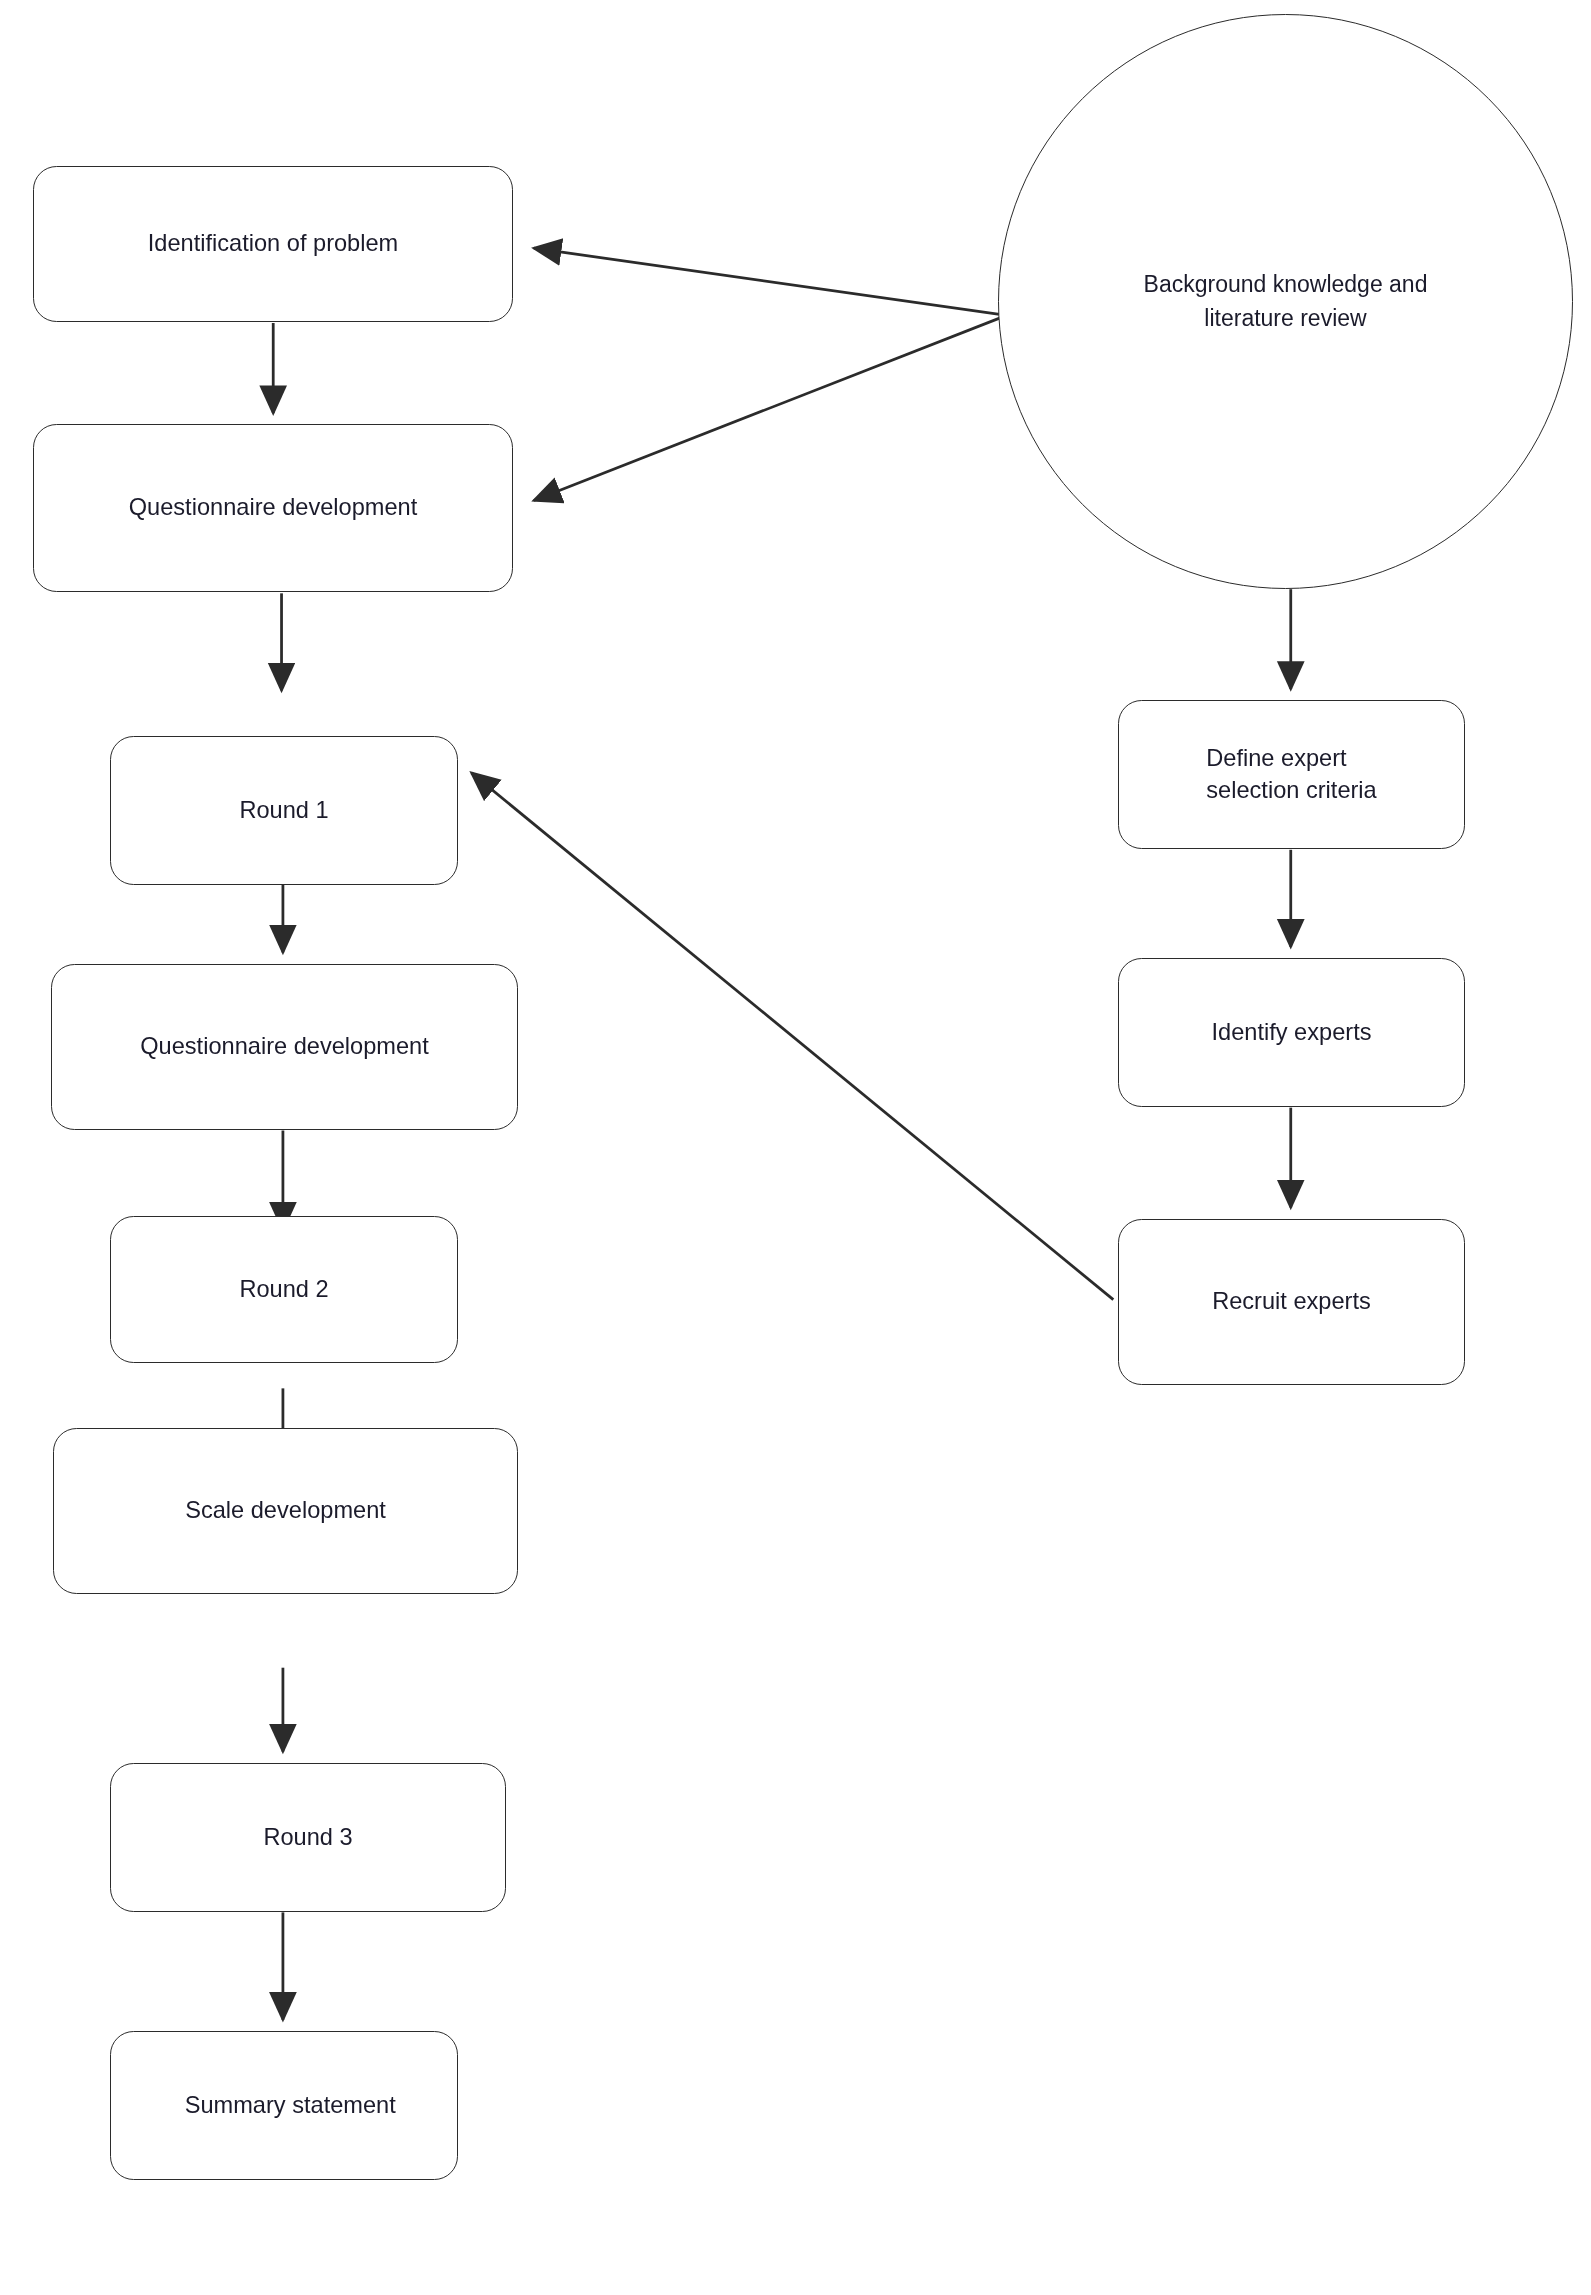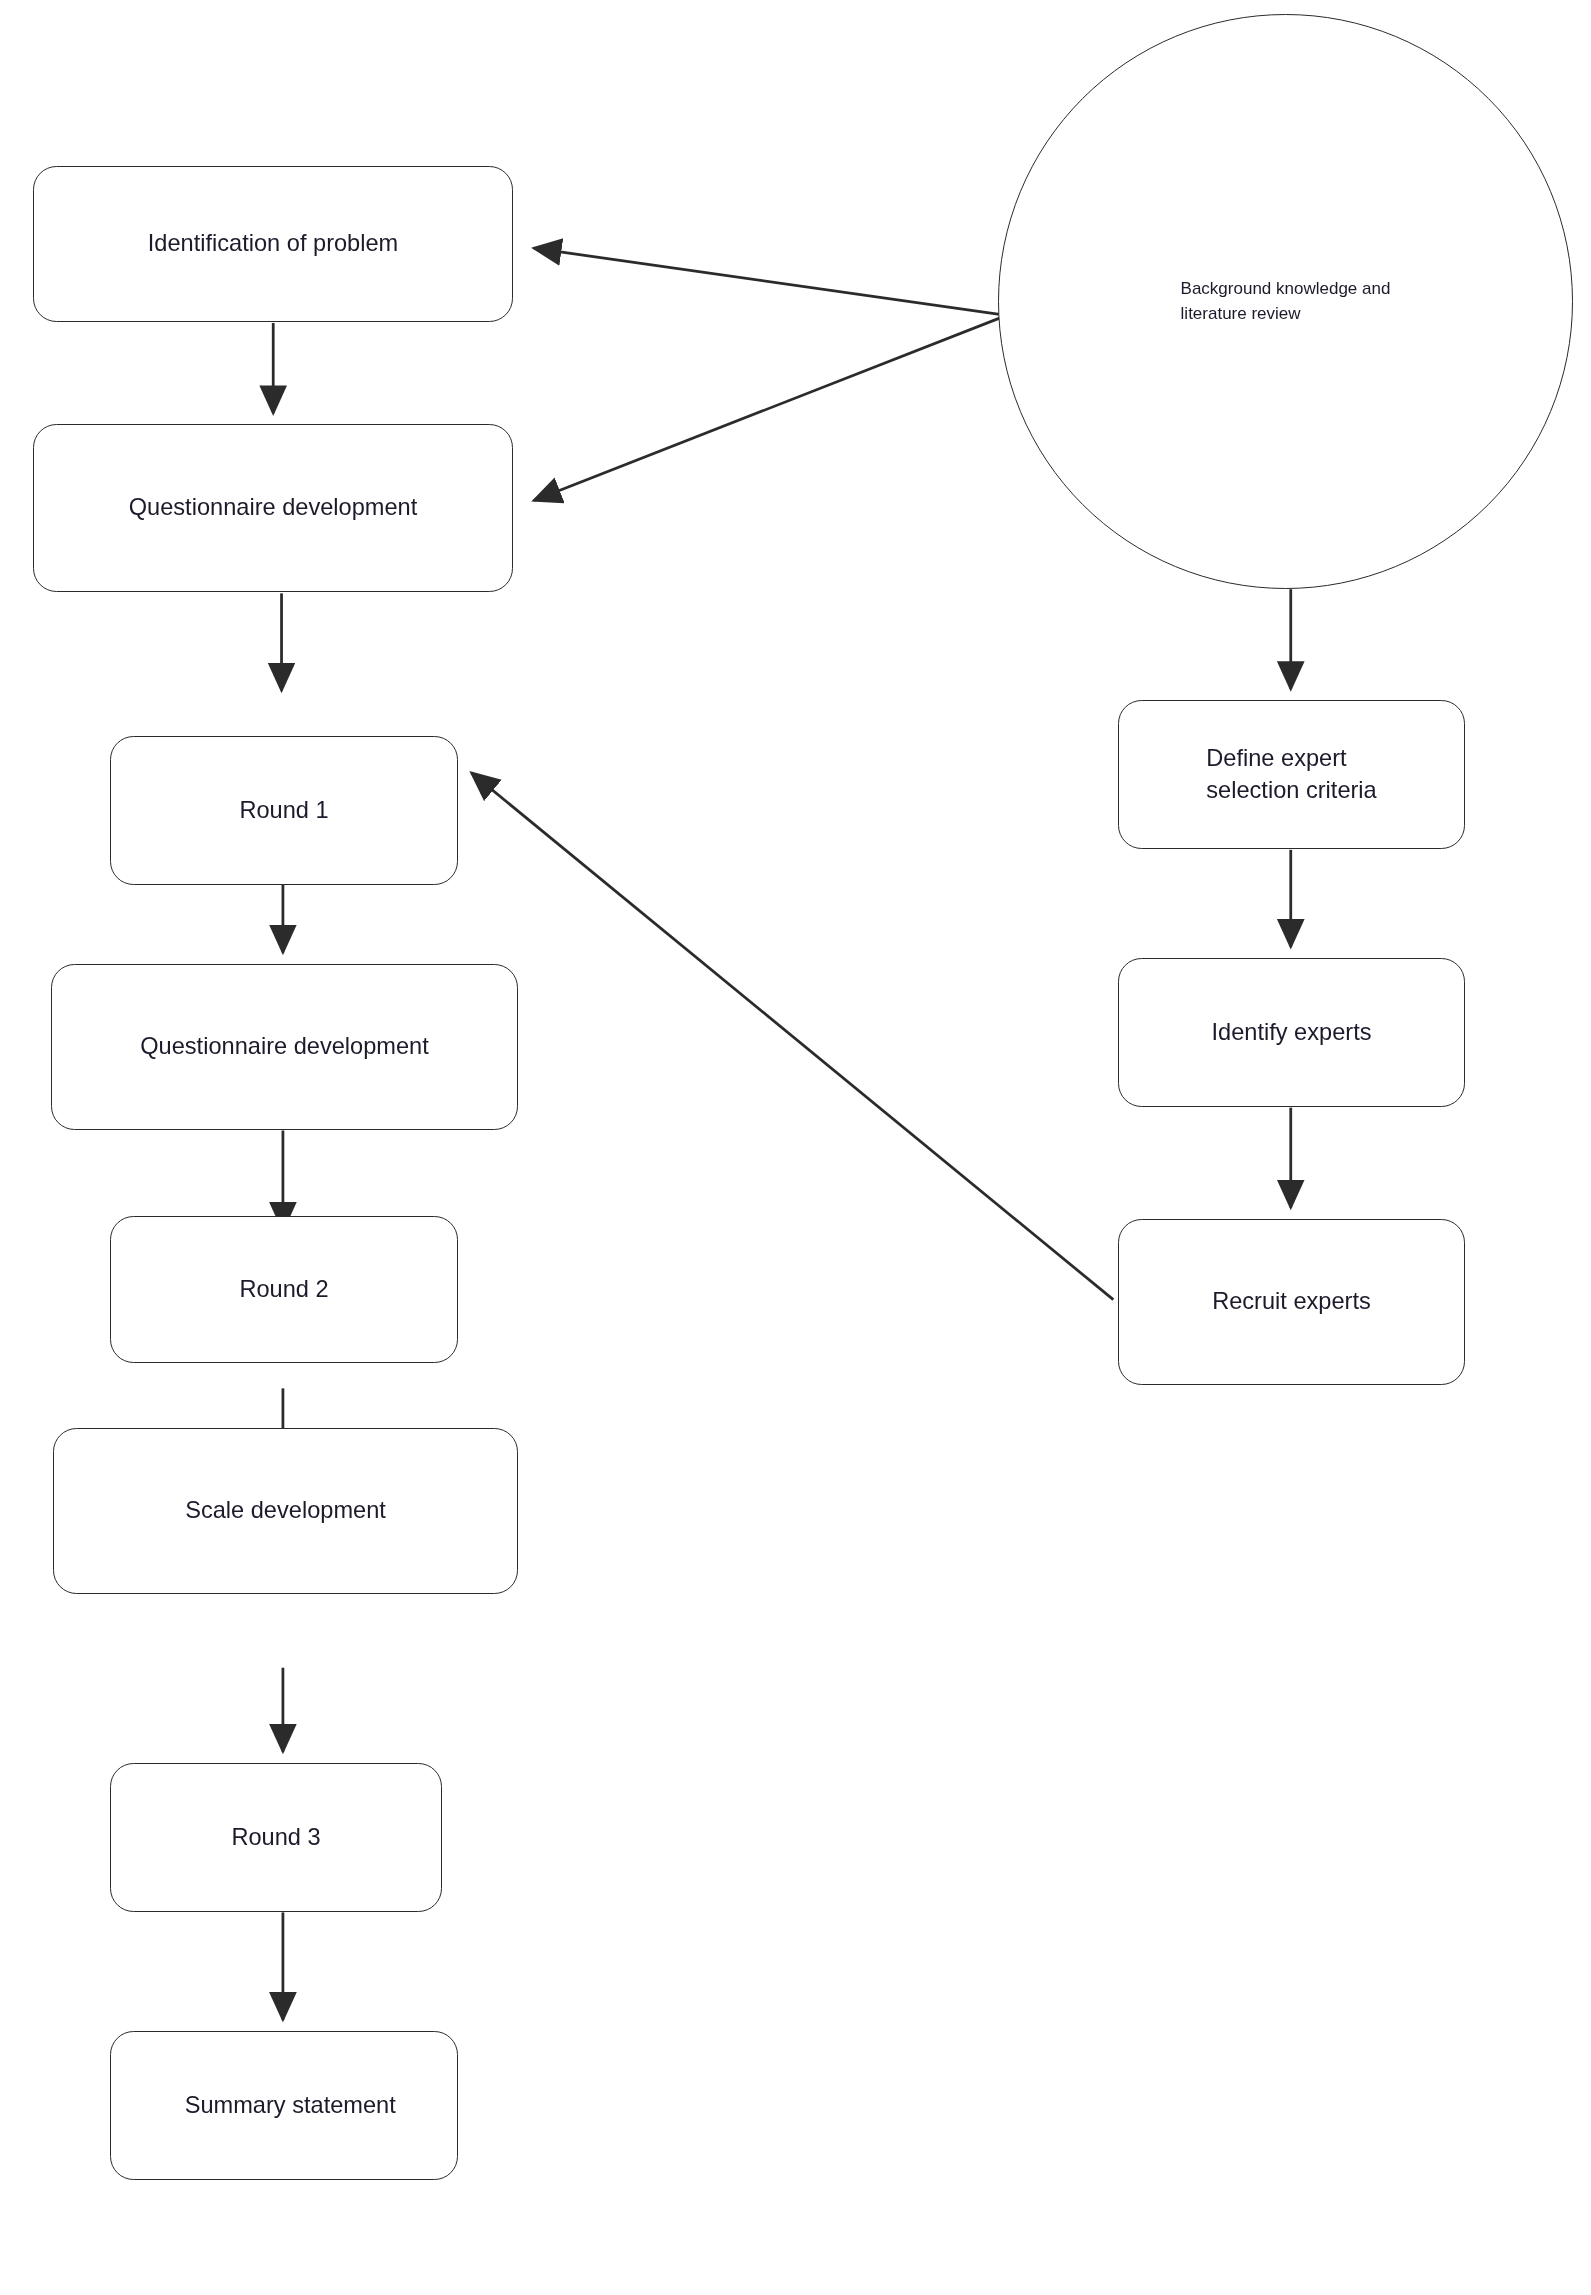--- a/index.html
+++ b/index.html
@@ -41,23 +41,23 @@
   }
   .node-circle {
     position: absolute;
     box-sizing: border-box;
     border: 1.4px solid #2b2b2b;
     border-radius: 50%;
     background: #ffffff;
     display: flex;
     align-items: center;
     justify-content: center;
-    text-align: left;
+    text-align: center;
     color: #1b1b2b;
-    font-size: 17px;
+    font-size: 23px;
     line-height: 1.45;
     padding: 14px;
   }
   .node-label {
     display: block;
     white-space: pre-line;
   }
 </style>
 </head>
 <body>
@@ -115,21 +115,21 @@
   </div>
 
   <div class="node" style="left:110px; top:1216px; width:348px; height:147px;">
     <span class="node-label">Round 2</span>
   </div>
 
   <div class="node" style="left:53px; top:1428px; width:465px; height:166px;">
     <span class="node-label">Scale development</span>
   </div>
 
-  <div class="node" style="left:110px; top:1763px; width:332px; height:149px;">
+  <div class="node" style="left:110px; top:1763px; width:396px; height:149px;">
     <span class="node-label">Round 3</span>
   </div>
 
   <div class="node" style="left:110px; top:2031px; width:348px; height:149px;padding-left:25px;">
     <span class="node-label">Summary statement</span>
   </div>
 
   <div class="node-circle" style="left:998px; top:14px; width:575px; height:575px;">
     <span class="node-label">Background knowledge and
 literature review</span>

